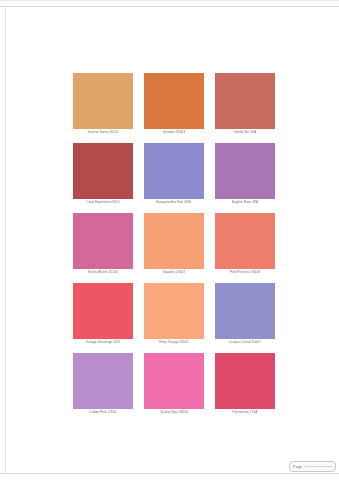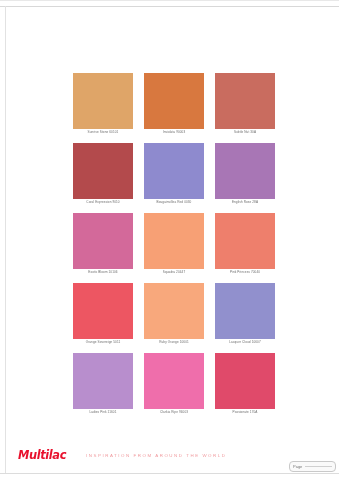--- a/index.html
+++ b/index.html
@@ -214,23 +214,19 @@
       <div class="swatch-cell">
         <span class="swatch-chip" style="background: rgb(239, 110, 171);"></span>
         <span class="swatch-label">Clarkia Ripe 94003</span>
       </div>
       <div class="swatch-cell">
         <span class="swatch-chip" style="background: rgb(224, 74, 106);"></span>
         <span class="swatch-label">Passionate 170A</span>
       </div>
     </div>
 
-  <div id="footer">
-    <div id="brand-logo">Multilac</div>
-    <div id="tagline">INSPIRATION FROM AROUND THE WORLD</div>
-  </div>
 
   <div id="viewer-control">
     <span id="viewer-control-label">Page</span>
     <span id="viewer-control-track"></span>
   </div>
 
 </div>
 
 </body></html>

